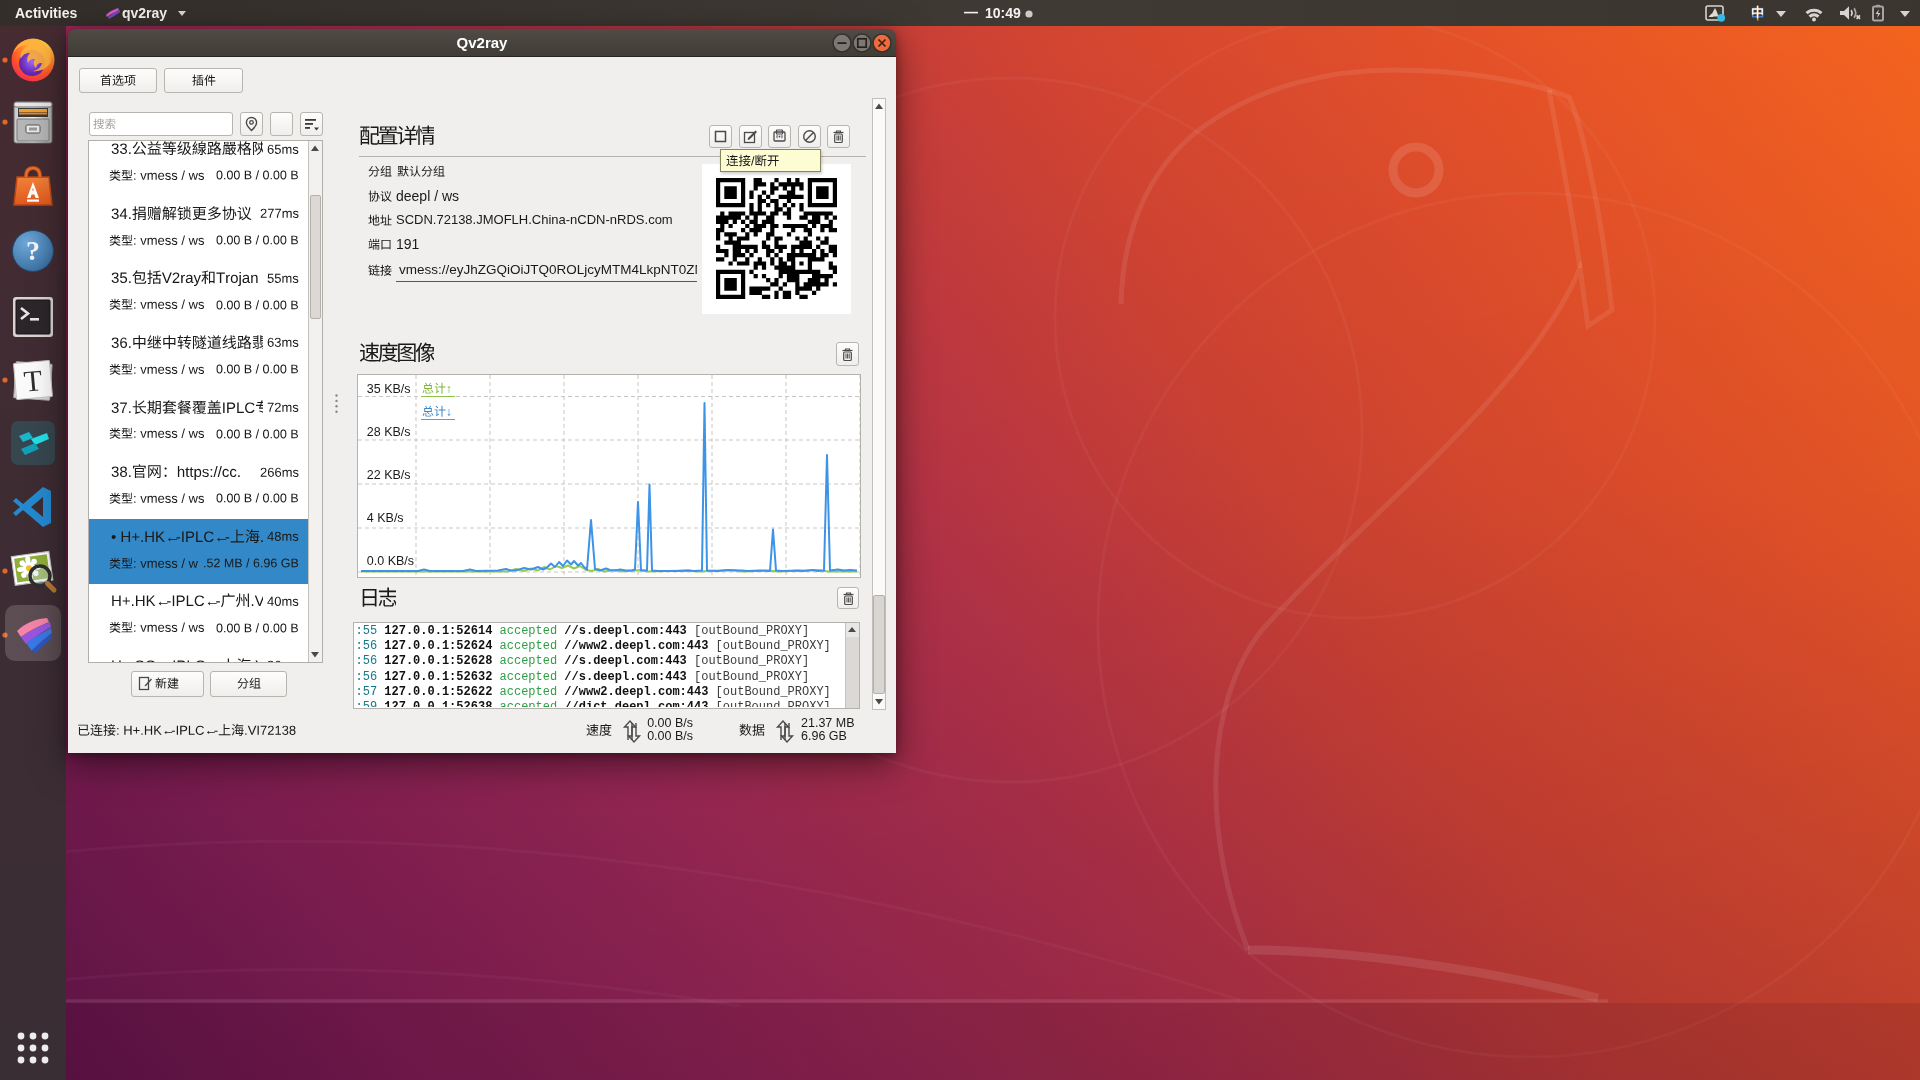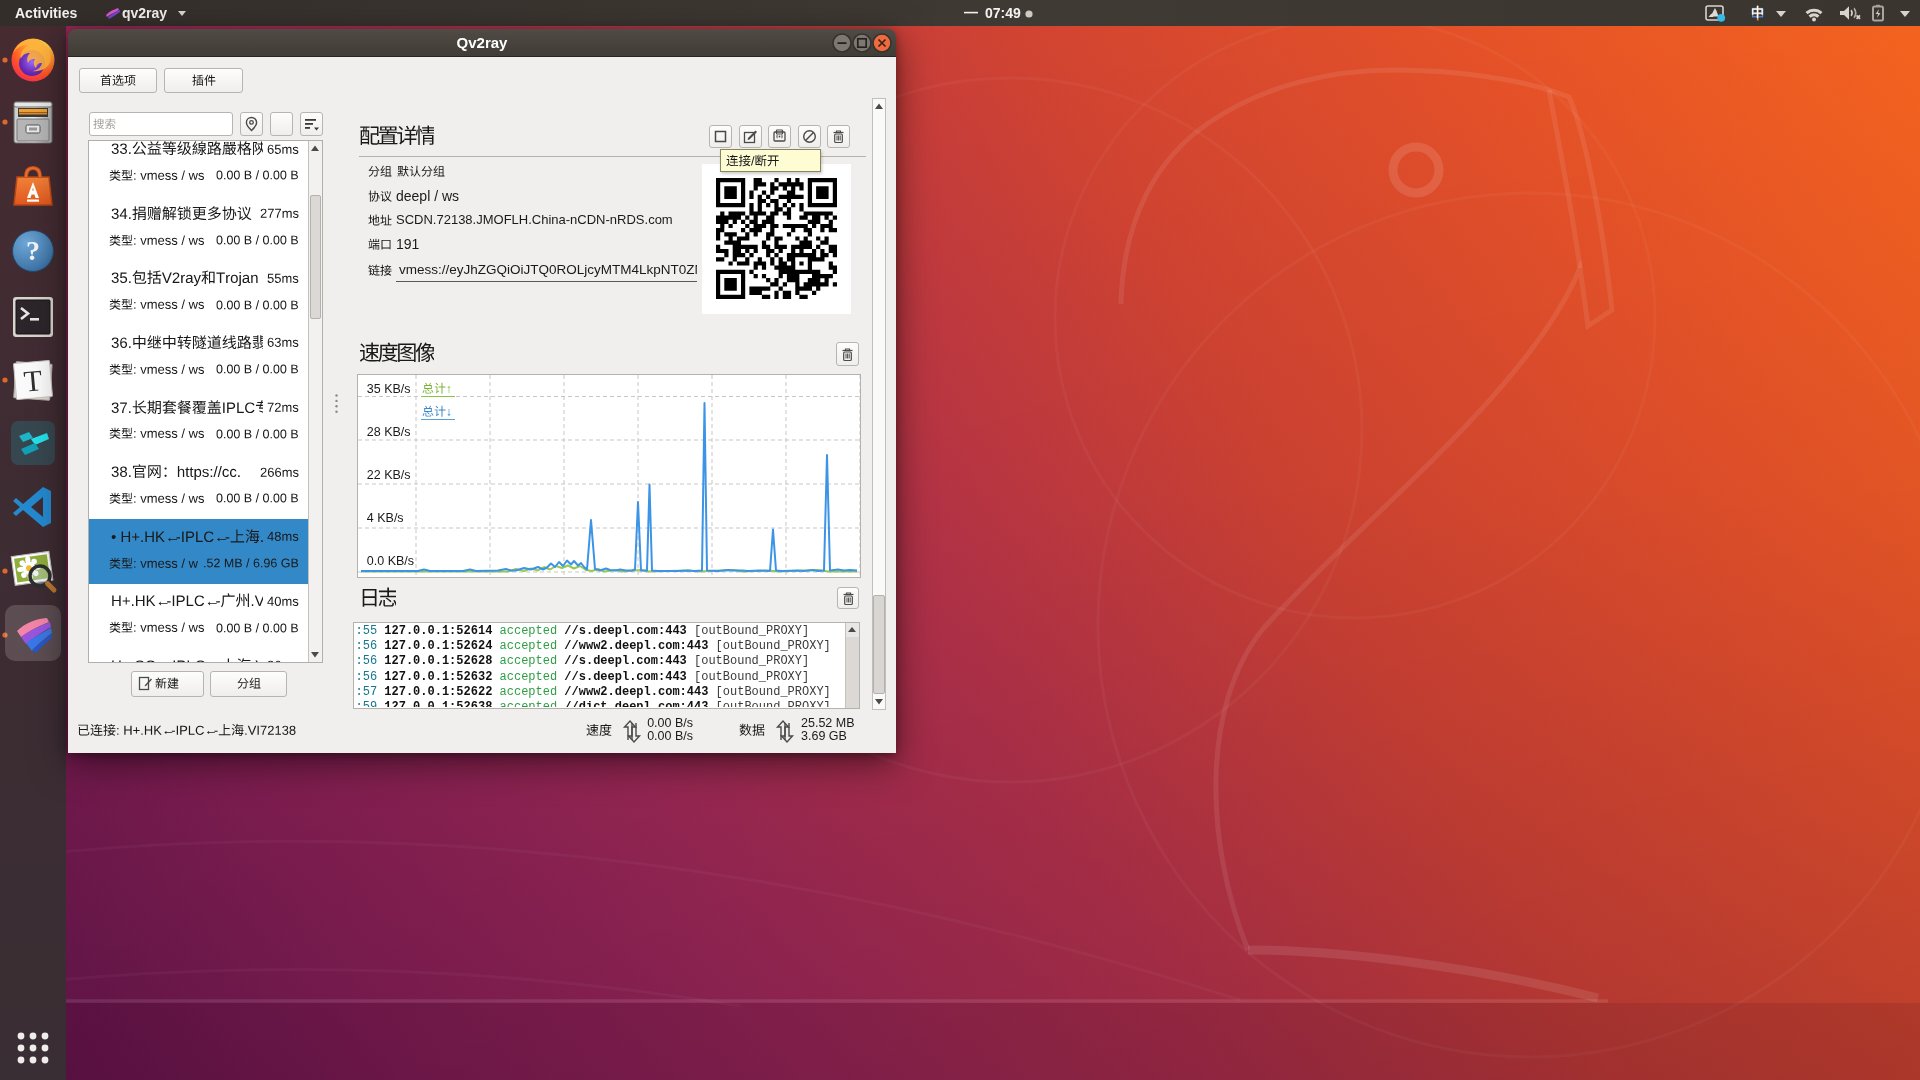--- a/index.html
+++ b/index.html
@@ -47,21 +47,21 @@
 <div style="position:absolute;left:15.0px;top:3.7px;height:19.6px;line-height:19.6px;font-family:&quot;Liberation Sans&quot;,sans-serif;font-size:14px;font-weight:bold;color:#f4f2f0;white-space:pre;">Activities</div>
 <svg class="abs" style="left:104px;top:4px" width="18" height="18" viewBox="0 0 18 18">
 <path d="M2 11 C6 7 9 6 14 4 L15 6 C10 9 7 10 3 13 Z" fill="#d957c8"></path>
 <path d="M4 13 C8 10 11 8 16 6 L16 8 C12 11 8 13 5 15 Z" fill="#7a4ae0" fill-opacity="0.9"></path>
 </svg>
 <div style="position:absolute;left:122.0px;top:3.7px;height:19.6px;line-height:19.6px;font-family:&quot;Liberation Sans&quot;,sans-serif;font-size:14px;font-weight:bold;color:#f4f2f0;white-space:pre;">qv2ray</div>
 <svg class="abs" style="left:177px;top:10px" width="10" height="7">
     <path d="M1 1 L9 1 L5 6 Z" fill="#d8d5d2"></path>
   </svg>
 <div style="position:absolute;left:964.0px;top:3.2px;height:19.6px;line-height:19.6px;font-family:&quot;Liberation Sans&quot;,sans-serif;font-size:14px;font-weight:bold;color:#f4f2f0;white-space:pre;">—</div>
-<div style="position:absolute;left:985.0px;top:3.7px;height:19.6px;line-height:19.6px;font-family:&quot;Liberation Sans&quot;,sans-serif;font-size:14px;font-weight:bold;color:#f4f2f0;white-space:pre;">07:49</div>
+<div style="position:absolute;left:985.0px;top:3.7px;height:19.6px;line-height:19.6px;font-family:&quot;Liberation Sans&quot;,sans-serif;font-size:14px;font-weight:bold;color:#f4f2f0;white-space:pre;">10:49</div>
 <svg class="abs" style="left:1025px;top:10px" width="8" height="8">
     <circle cx="4" cy="4" r="3.6" fill="#ccc9c6"></circle>
   </svg>
 <svg class="abs" style="left:1704px;top:3px" width="210" height="20" viewBox="0 0 210 20">
 <g stroke="#d7d3ce" fill="none" stroke-width="1.6">
 <rect x="2" y="3" width="17" height="14" rx="2"></rect>
 </g>
 <path d="M11 5 C12.5 7.5 13.5 10 14.3 13.5 L7 13.5 C8.2 10 9.5 7.5 11 5 Z" fill="#dedbd7"></path>
 <path d="M4.5 14 L7.5 10.5 L9.5 14 Z" fill="#dedbd7"></path>
 <circle cx="17.2" cy="14.8" r="3.9" fill="#35b9e6"></circle>
@@ -559,22 +559,22 @@
 <div style="position:absolute;right:203.0px;top:699.2px;height:17.5px;line-height:17.5px;font-family:&quot;Liberation Sans&quot;,sans-serif;font-size:12.5px;color:#1a1a1a;white-space:pre;">0.00 B/s</div>
 <svg style="position:absolute;left:671.0px;top:692.1px;" width="26.0" height="17.9" viewBox="0 0 26.0 17.9">
       <path d="M5.8 3.1C5.5 3.6 5.1 4.4 4.8 4.8L5.4 5.1C5.8 4.7 6.2 4.1 6.6 3.5ZM1.1 3.5C1.5 4 1.8 4.7 1.9 5.2L2.7 4.9C2.6 4.4 2.2 3.7 1.9 3.2ZM5.3 10.4C5 11.1 4.6 11.6 4.1 12.1C3.6 11.9 3.1 11.6 2.6 11.4C2.8 11.1 3 10.8 3.2 10.4ZM1.4 11.8C2.1 12 2.8 12.4 3.4 12.7C2.6 13.3 1.6 13.7 0.5 14C0.7 14.1 0.9 14.5 1 14.7C2.2 14.4 3.3 13.9 4.2 13.1C4.7 13.4 5.1 13.6 5.4 13.9L6 13.2C5.7 13 5.3 12.8 4.9 12.5C5.6 11.8 6.1 10.9 6.4 9.8L5.9 9.5L5.7 9.6H3.6L3.9 8.9L3 8.7C2.9 9 2.8 9.3 2.7 9.6H0.9V10.4H2.3C2 10.9 1.7 11.4 1.4 11.8ZM3.3 2.8V5.3H0.7V6.1H3C2.4 6.9 1.4 7.7 0.5 8.1C0.7 8.3 0.9 8.6 1 8.9C1.8 8.4 2.7 7.7 3.3 6.9V8.5H4.3V6.8C4.9 7.2 5.7 7.8 6 8.1L6.5 7.4C6.2 7.2 5.1 6.5 4.4 6.1H6.9V5.3H4.3V2.8ZM8.2 3C7.9 5.3 7.3 7.4 6.3 8.8C6.5 8.9 6.8 9.2 7 9.4C7.3 8.9 7.6 8.3 7.9 7.7C8.2 9 8.5 10.2 9 11.2C8.3 12.4 7.3 13.4 5.9 14.1C6 14.3 6.3 14.7 6.4 14.9C7.7 14.1 8.7 13.2 9.5 12.1C10.2 13.2 11 14.1 12 14.7C12.1 14.5 12.4 14.1 12.6 13.9C11.5 13.4 10.7 12.4 10 11.2C10.7 9.9 11.2 8.2 11.4 6.3H12.3V5.4H8.6C8.8 4.7 9 3.9 9.1 3.1ZM10.5 6.3C10.3 7.8 10 9.1 9.5 10.2C9 9 8.7 7.7 8.4 6.3Z M19.3 10.7V14.8H20.1V14.3H24.2V14.8H25.1V10.7H22.5V9.1H25.5V8.2H22.5V6.8H25V3.4H18.1V7.4C18.1 9.4 18 12.3 16.7 14.3C16.9 14.4 17.3 14.7 17.5 14.8C18.6 13.2 18.9 11 19 9.1H21.6V10.7ZM19.1 4.3H24.1V5.9H19.1ZM19.1 6.8H21.6V8.2H19.1L19.1 7.4ZM20.1 13.5V11.5H24.2V13.5ZM15.2 2.9V5.5H13.5V6.4H15.2V9.2C14.5 9.5 13.9 9.6 13.4 9.8L13.6 10.7L15.2 10.2V13.6C15.2 13.8 15.1 13.8 14.9 13.8C14.8 13.8 14.3 13.8 13.7 13.8C13.8 14.1 14 14.5 14 14.7C14.8 14.7 15.3 14.7 15.6 14.5C16 14.4 16.1 14.1 16.1 13.6V9.9L17.6 9.4L17.4 8.5L16.1 9V6.4H17.6V5.5H16.1V2.9Z" fill="#1a1a1a"></path>
     </svg>
 <svg class="abs" style="left:705px;top:690px" width="24" height="25" viewBox="0 0 24 25">
 <g fill="none" stroke="#4a4a4a" stroke-width="1.4">
 <path d="M8 21 V8 L4.5 8 L10 2 L15.5 8 L12 8 V21"></path>
 <path d="M12 4 V17 L8.5 17 L14 23 L19.5 17 L16 17 V4"></path>
 </g>
     </svg>
-<div style="position:absolute;left:733.0px;top:685.8px;height:17.5px;line-height:17.5px;font-family:&quot;Liberation Sans&quot;,sans-serif;font-size:12.5px;color:#1a1a1a;white-space:pre;">25.52 MB</div>
-<div style="position:absolute;left:733.0px;top:699.2px;height:17.5px;line-height:17.5px;font-family:&quot;Liberation Sans&quot;,sans-serif;font-size:12.5px;color:#1a1a1a;white-space:pre;">3.69 GB</div>
+<div style="position:absolute;left:733.0px;top:685.8px;height:17.5px;line-height:17.5px;font-family:&quot;Liberation Sans&quot;,sans-serif;font-size:12.5px;color:#1a1a1a;white-space:pre;">21.37 MB</div>
+<div style="position:absolute;left:733.0px;top:699.2px;height:17.5px;line-height:17.5px;font-family:&quot;Liberation Sans&quot;,sans-serif;font-size:12.5px;color:#1a1a1a;white-space:pre;">6.96 GB</div>
 <div class="abs" style="left:804px;top:69px;width:14px;height:612px;background:#fafaf9;border:1px solid #c2bfbb;"></div>
 <svg class="abs" style="left:805px;top:70px" width="12" height="16">
       <path d="M2 10 L10 10 L6 4.5 Z" fill="#4a4a4a"></path>
     </svg>
 <svg class="abs" style="left:805px;top:664px" width="12" height="16">
       <path d="M2 6 L10 6 L6 11.5 Z" fill="#4a4a4a"></path>
     </svg>
 <div class="abs" style="left:805px;top:566px;width:12px;height:99px;background:#d8d5d2;border:1px solid #b5b2ae;border-radius:2px;"></div>
 </div>
 </body></html>

